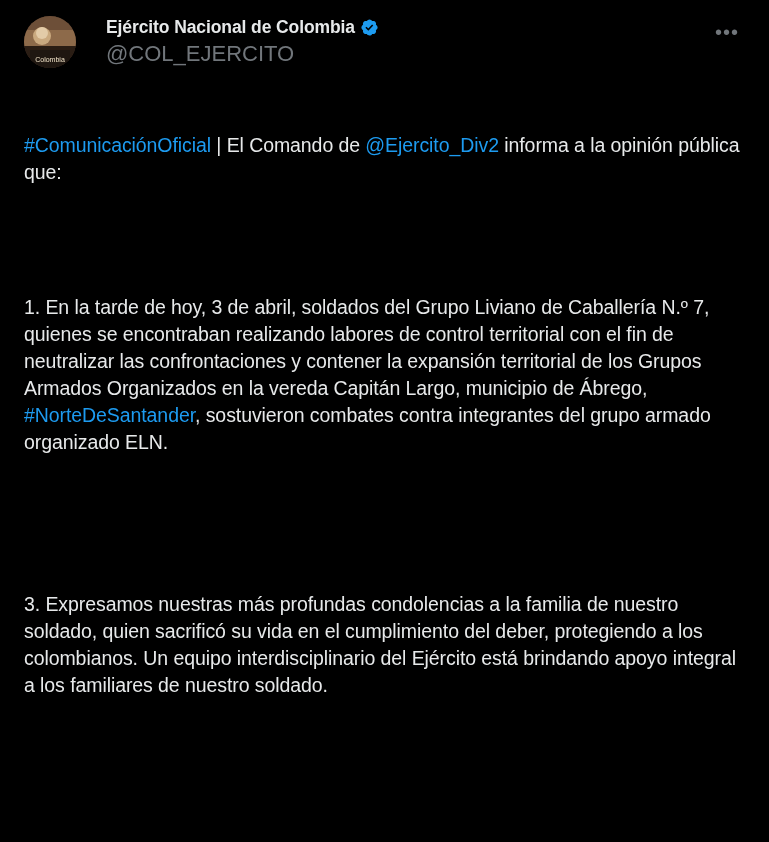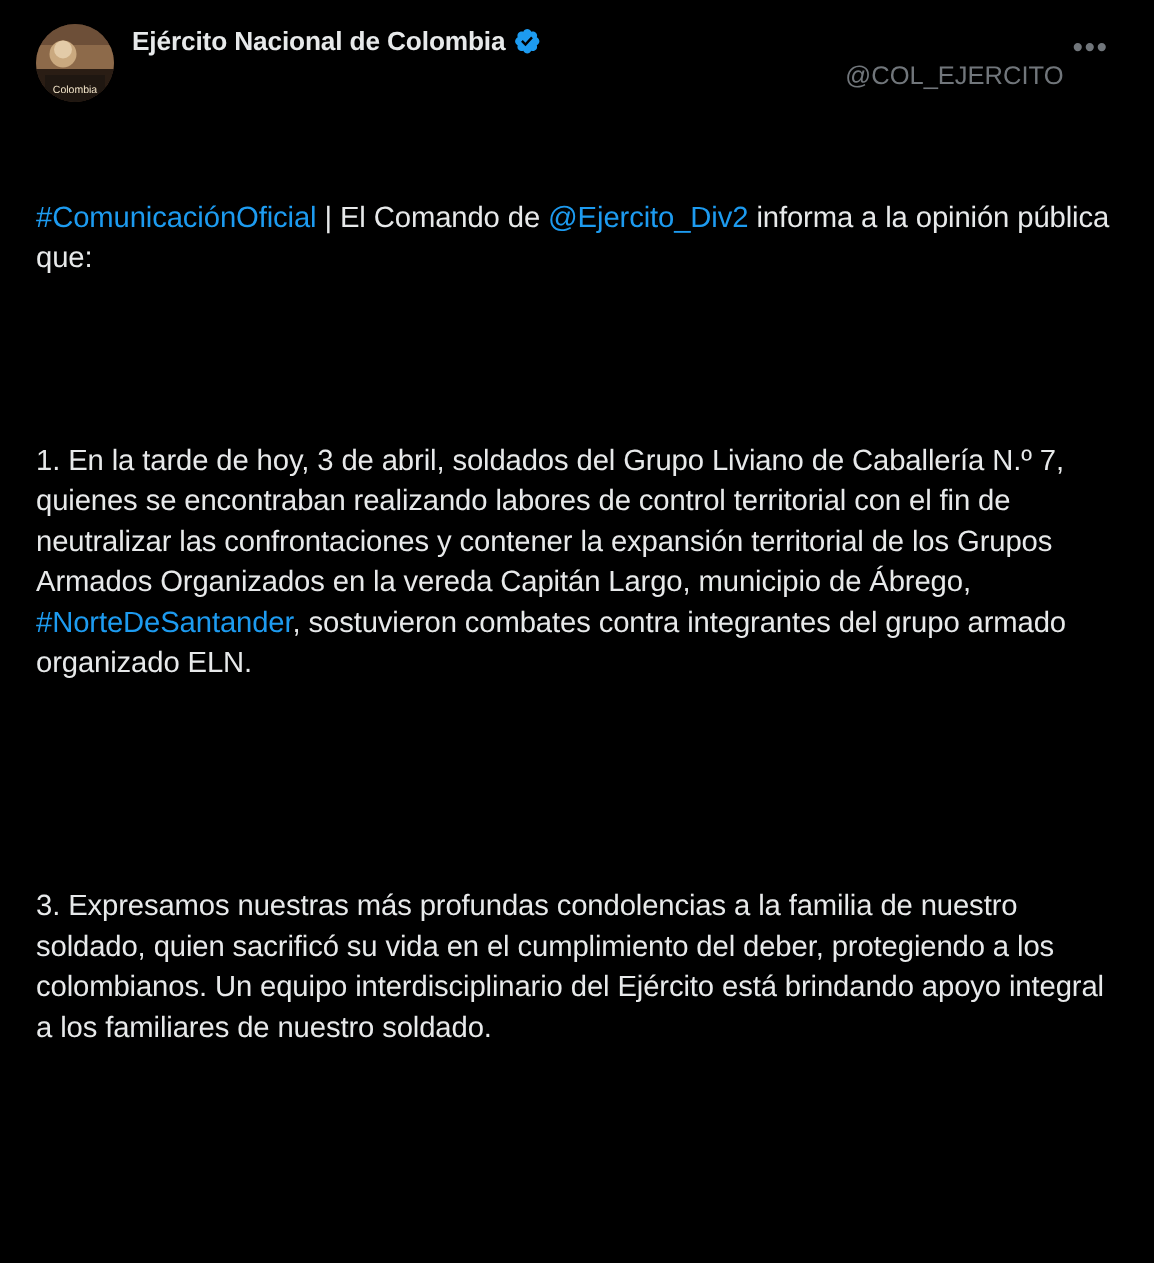--- a/index.html
+++ b/index.html
@@ -29,44 +29,43 @@
     width: 52px;
     height: 52px;
     border-radius: 50%;
     flex: 0 0 52px;
     overflow: hidden;
     background: #2a1a12;
     position: relative;
   }
   .avatar svg { display: block; }
   .identity {
-    margin-left: 12px;
+    margin-left: 30px;
     flex: 1 1 auto;
     min-width: 0;
     padding-top: 1px;
-    text-align: right;
   }
   .name-row {
     display: flex;
     align-items: center;
     line-height: 1.2;
   }
   .display-name {
     font-size: 17.5px;
     font-weight: bold;
     color: #e7e9ea;
     letter-spacing: -0.1px;
   }
   .verified {
     margin-left: 5px;
     display: inline-flex;
     align-items: center;
   }
   .handle {
-    font-size: 17px;
+    font-size: 22px;
     color: #71767b;
     margin-top: 2px;
     line-height: 1.25;
   }
   .more-btn {
     flex: 0 0 auto;
     color: #71767b;
     font-size: 20px;
     line-height: 1;
     padding: 4px 6px;

